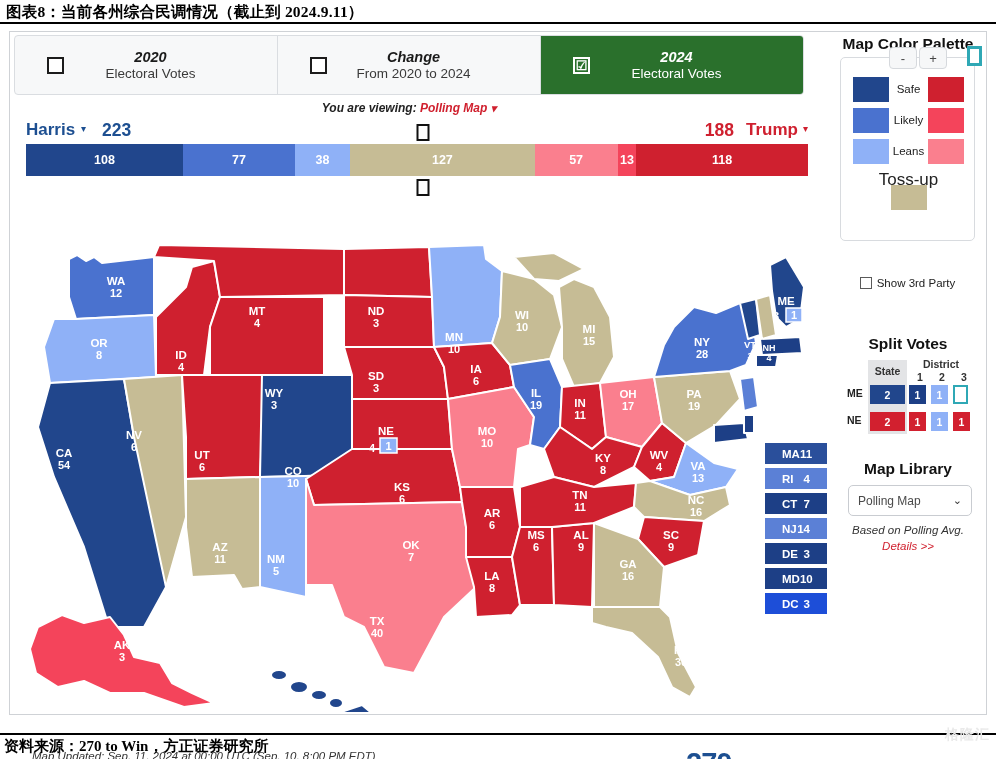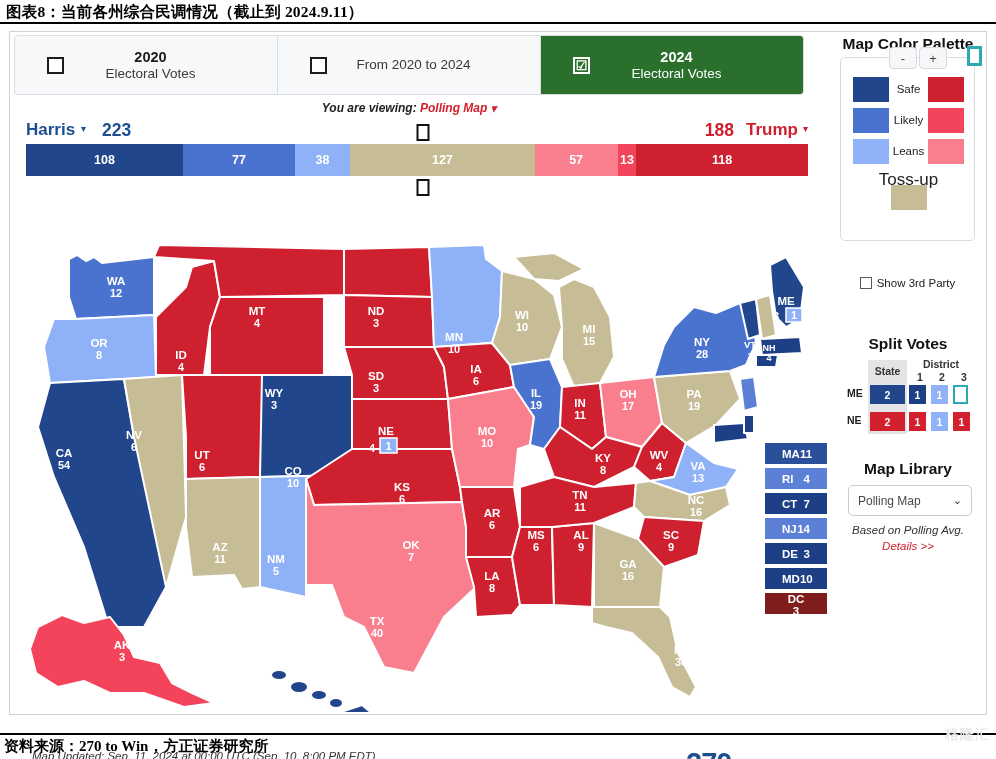--- a/index.html
+++ b/index.html
@@ -34,21 +34,21 @@
             display:flex; border:1px solid #dadde1; background:#f7f8f9; border-radius:4px; overflow:hidden;}
   .tab { flex:1; display:flex; align-items:center; padding:0 10px; position:relative;
          border-right:1px solid #dadde1; }
   .tab:last-child { border-right:none; }
   .tab.active { background:#2a702c; }
   .tab .cbx { width:17px; height:17px; border:2.3px solid #1c1c1c; background:#fff;
               flex:0 0 auto; margin-left:22px; display:flex; align-items:center; justify-content:center; }
   .tab.active .cbx { border-color:#ffffff; background:#2a702c; color:#fff;
                      font-size:13px; line-height:1; font-weight:bold; }
   .tab .lbl { flex:1; text-align:center; line-height:1.25; margin-right:30px; }
-  .tab .l1 { font-weight:bold; font-size:14.5px; color:#1b1b1b; }
+  .tab .l1 { font-weight:bold; font-size:14.5px; color:#1b1b1b;font-style:italic; }
   .tab .l2 { font-size:13.5px; color:#3a3a3a; }
   .tab.active .l1, .tab.active .l2 { color:#ffffff; }
 
   
   #viewing { position:absolute; left:0; top:69px; width:798px; text-align:center;
              font-size:12px; font-style:italic; font-weight:bold; color:#222; }
   #viewing .val { color:#d0202e; }
   #viewing .caret { color:#d0202e; font-size:11px; }
 
   
@@ -162,20 +162,21 @@
     <div class="tab">
       <span class="cbx"></span>
       <span class="lbl">
         <div class="l1">2020</div>
         <div class="l2">Electoral Votes</div>
       </span>
     </div>
     <div class="tab">
       <span class="cbx"></span>
       <span class="lbl">
+        <div class="l1">Change</div>
         <div class="l2">From 2020 to 2024</div>
       </span>
     </div>
     <div class="tab active">
       <span class="cbx">☑</span>
       <span class="lbl">
         <div class="l1">2024</div>
         <div class="l2">Electoral Votes</div>
       </span>
     </div>
@@ -446,21 +447,21 @@
         <span>14</span>
       </div>
       <div class="sbox" style="background: rgb(29, 63, 134);">
         <span>DE</span>
         <span>3</span>
       </div>
       <div class="sbox" style="background: rgb(29, 63, 134);">
         <span>MD</span>
         <span>10</span>
       </div>
-      <div class="sbox" style="background: #7f1d1d; flex-direction: column;">
+      <div class="sbox" style="background: #1d4ed8;">
         <span>DC</span>
         <span>3</span>
       </div>
     </div>
 
   <div id="map-updated">Map Updated: Sep. 11, 2024 at 00:00 UTC (Sep. 10, 8:00 PM EDT)</div>
 
   <div id="rail">
 
     <div class="rail-title" style="position:absolute;left:0;top:0;width:152px;">Map Color Palette</div>

